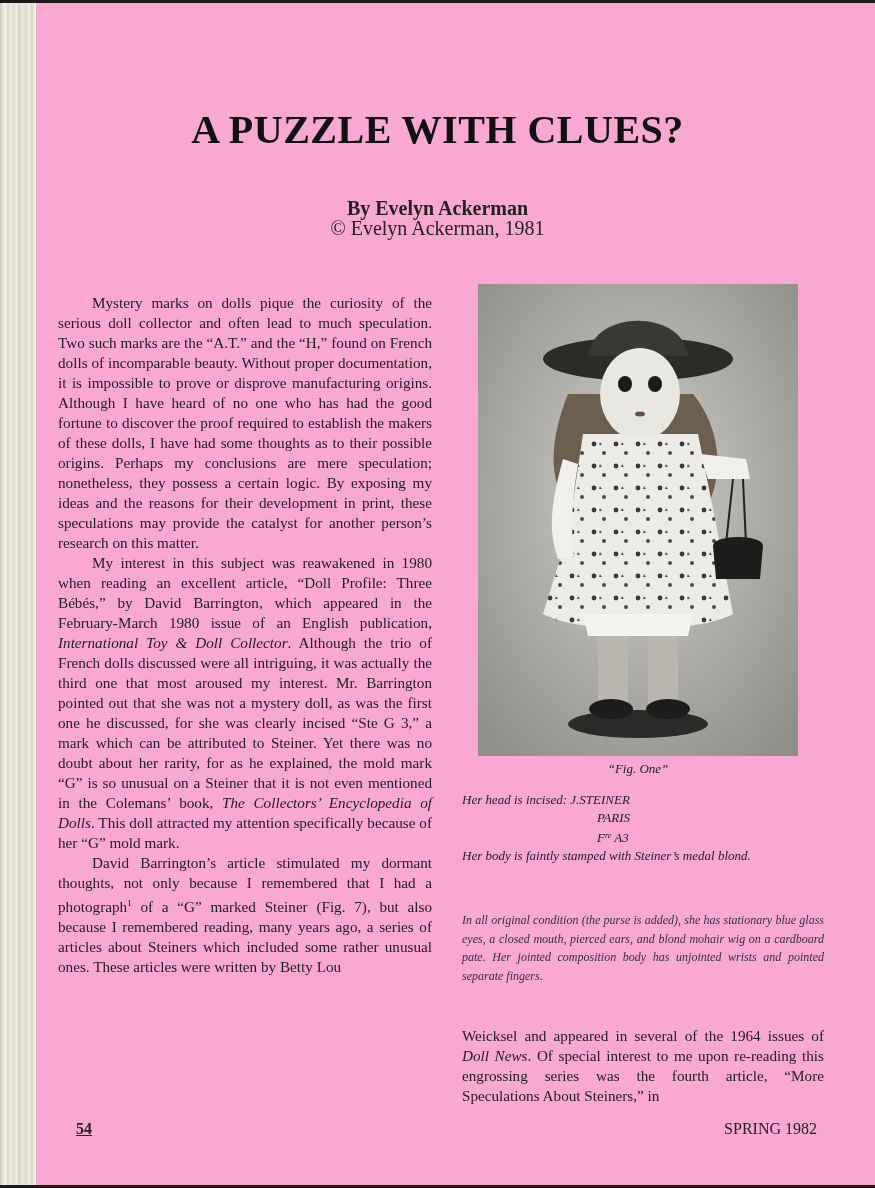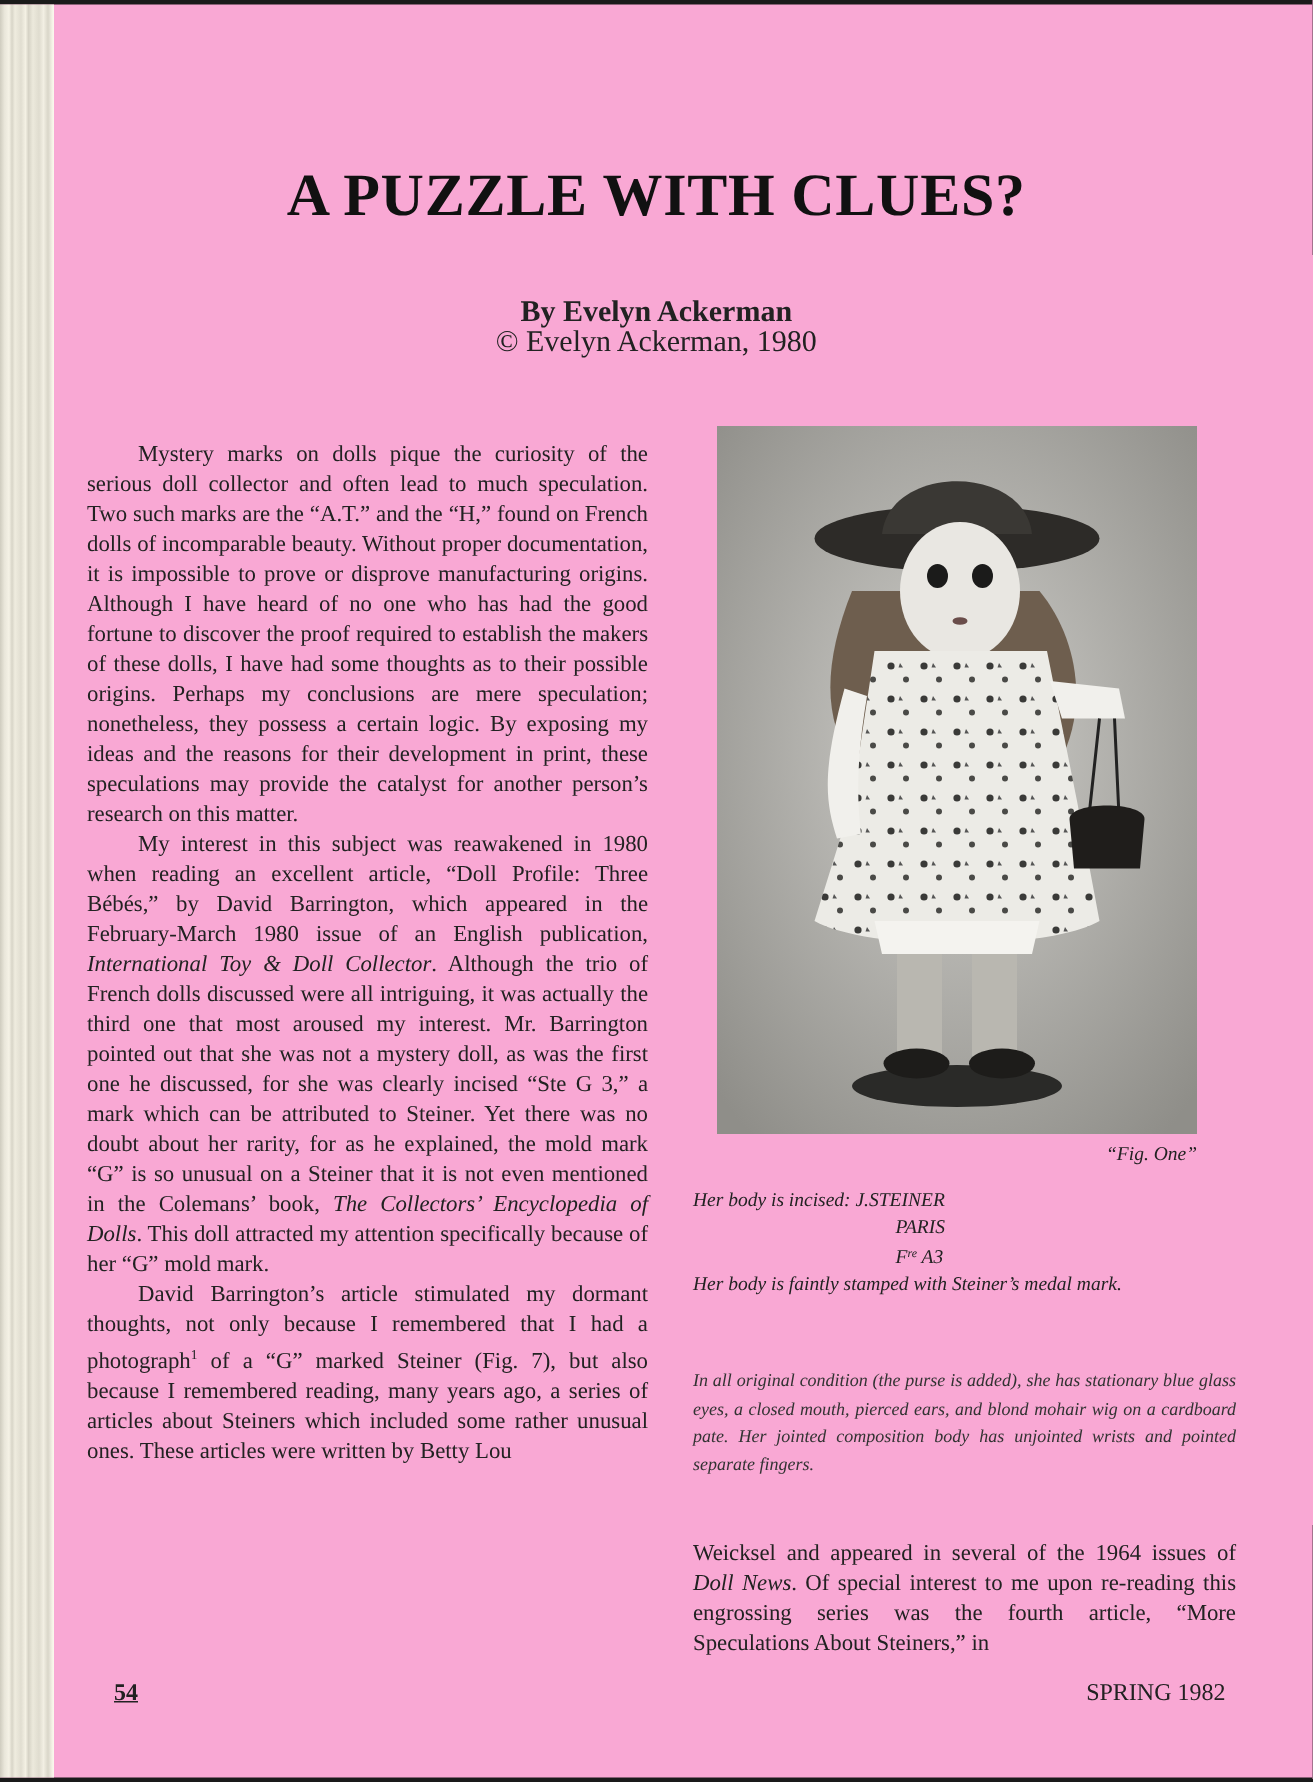--- a/index.html
+++ b/index.html
@@ -7,42 +7,42 @@
   .page { position:absolute; left:0; top:3px; width:875px; height:1182px; background:#f9a8d4; }
   .page-edges { position:absolute; left:0; top:0; width:36px; height:100%; background:linear-gradient(90deg,#cfccbf 0,#e9e6da 3px,#f5f2e6 6px,#d8d5c8 8px,#efecdf 10px,#e1ded1 14px,#f4f1e4 17px,#d6d3c6 19px,#ece9dc 22px,#dfdccf 26px,#f2efe3 29px,#d9d6c9 32px,#f6f3e8 35px,#fbf8ee 36px); }
   .title { position:absolute; left:0; width:875px; top:103px; text-align:center; font-family:"Liberation Serif", serif; font-weight:bold; font-size:40px; color:#111; letter-spacing:0.5px; }
   .byline { position:absolute; left:0; width:875px; top:195px; text-align:center; font-family:"Liberation Serif", serif; font-size:20px; color:#222; line-height:20px; }
   .byline .by { font-weight:bold; }
   .col-left { position:absolute; left:58px; top:290px; width:374px; font-family:"Liberation Serif", serif; font-size:15.2px; line-height:20px; color:#222; text-align:justify; }
   .col-left p { margin:0; text-indent:34px; }
   .col-left i, .col-right i { font-style:italic; }
   .photo { position:absolute; left:478px; top:281px; width:320px; height:472px; background:radial-gradient(ellipse at 50% 45%, #c9c8c3 0%, #a9a8a3 60%, #8e8d88 100%); overflow:hidden; }
   .photo svg { width:100%; height:100%; display:block; }
-  .fig-caption { position:absolute; left:478px; width:320px; top:758px; text-align:right; font-family:"Liberation Serif", serif; font-style:italic; font-size:13px; color:#222; }
+  .fig-caption { position:absolute; left:478px; width:320px; top:758px; text-align:center; font-family:"Liberation Serif", serif; font-style:italic; font-size:13px; color:#222; }
   .marks { position:absolute; left:462px; top:788px; width:370px; font-family:"Liberation Serif", serif; font-style:italic; font-size:13px; line-height:18px; color:#222; }
   .marks .row { display:block; }
   .marks .indent { padding-left:135px; }
   .marks sup { font-size:8px; vertical-align:4px; }
   .desc { position:absolute; left:462px; top:908px; width:362px; font-family:"Liberation Serif", serif; font-style:italic; font-size:12px; line-height:18.5px; color:#333; text-align:justify; }
   .col-right { position:absolute; left:462px; top:1023px; width:362px; font-family:"Liberation Serif", serif; font-size:15.2px; line-height:20px; color:#222; text-align:justify; }
   .col-right p { margin:0; }
   .page-num { position:absolute; left:76px; top:1117px; font-family:"Liberation Serif", serif; font-size:16px; color:#222; }
   .issue { position:absolute; right:58px; top:1117px; font-family:"Liberation Serif", serif; font-size:16px; color:#222; }
 </style>
 </head>
 <body>
 
 <div class="page">
   <div class="page-edges"></div>
 
   <h1 class="title" style="margin:0;">A PUZZLE WITH CLUES?</h1>
 
   <div class="byline">
     <div class="by">By Evelyn Ackerman</div>
-    <div>© Evelyn Ackerman, 1980</div>
+    <div>© Evelyn Ackerman, 1981</div>
   </div>
 
   <div class="col-left">
     <p>Mystery marks on dolls pique the curiosity of the serious doll collector and often lead to much speculation. Two such marks are the “A.T.” and the “H,” found on French dolls of incomparable beauty. Without proper documentation, it is impossible to prove or disprove manufacturing origins. Although I have heard of no one who has had the good fortune to discover the proof required to establish the makers of these dolls, I have had some thoughts as to their possible origins. Perhaps my conclusions are mere speculation; nonetheless, they possess a certain logic. By exposing my ideas and the reasons for their development in print, these speculations may provide the catalyst for another person’s research on this matter.</p>
     <p><span>My interest in this subject was reawakened in 1980 when reading an excellent article, “Doll Profile: Three Bébés,” by David Barrington, which appeared in the February-March 1980 issue of an English publication, </span><i>International Toy &amp; Doll Collector</i><span>. Although the trio of French dolls discussed were all intriguing, it was actually the third one that most aroused my interest. Mr. Barrington pointed out that she was not a mystery doll, as was the first one he discussed, for she was clearly incised “Ste G 3,” a mark which can be attributed to Steiner. Yet there was no doubt about her rarity, for as he explained, the mold mark “G” is so unusual on a Steiner that it is not even mentioned in the Colemans’ book, </span><i>The Collectors’ Encyclopedia of Dolls</i><span>. This doll attracted my attention specifically because of her “G” mold mark.</span></p>
     <p><span>David Barrington’s article stimulated my dormant thoughts, not only because I remembered that I had a photograph</span><sup style="font-size:9px;">1</sup><span> of a “G” marked Steiner (Fig. 7), but also because I remembered reading, many years ago, a series of articles about Steiners which included some rather unusual ones. These articles were written by Betty Lou</span></p>
   </div>
 
   <div class="photo">
     <svg viewBox="0 0 320 472">
@@ -85,24 +85,24 @@
       <ellipse cx="133" cy="425" rx="22" ry="10" fill="#1d1c1a"></ellipse>
       <ellipse cx="190" cy="425" rx="22" ry="10" fill="#1d1c1a"></ellipse>
 
       <path d="M105 330 L215 330 L210 352 L110 352 Z" fill="#f4f3ef"></path>
     </svg>
   </div>
 
   <div class="fig-caption">“Fig. One”</div>
 
   <div class="marks">
-    <span class="row"><span>Her body is incised: </span><span>J.STEINER</span></span>
+    <span class="row"><span>Her head is incised: </span><span>J.STEINER</span></span>
     <span class="row indent">PARIS</span>
     <span class="row indent"><span>F</span><sup>re</sup><span> A3</span></span>
-    <span class="row">Her body is faintly stamped with Steiner’s medal mark.</span>
+    <span class="row">Her body is faintly stamped with Steiner’s medal blond.</span>
   </div>
 
   <div class="desc">In all original condition (the purse is added), she has stationary blue glass eyes, a closed mouth, pierced ears, and blond mohair wig on a cardboard pate. Her jointed composition body has unjointed wrists and pointed separate fingers.</div>
 
   <div class="col-right">
     <p><span>Weicksel and appeared in several of the 1964 issues of </span><i>Doll News</i><span>. Of special interest to me upon re-reading this engrossing series was the fourth article, “More Speculations About Steiners,” in</span></p>
   </div>
 
   <div class="page-num" style="font-weight:bold;text-decoration:underline;">54</div>
   <div class="issue">SPRING 1982</div>

